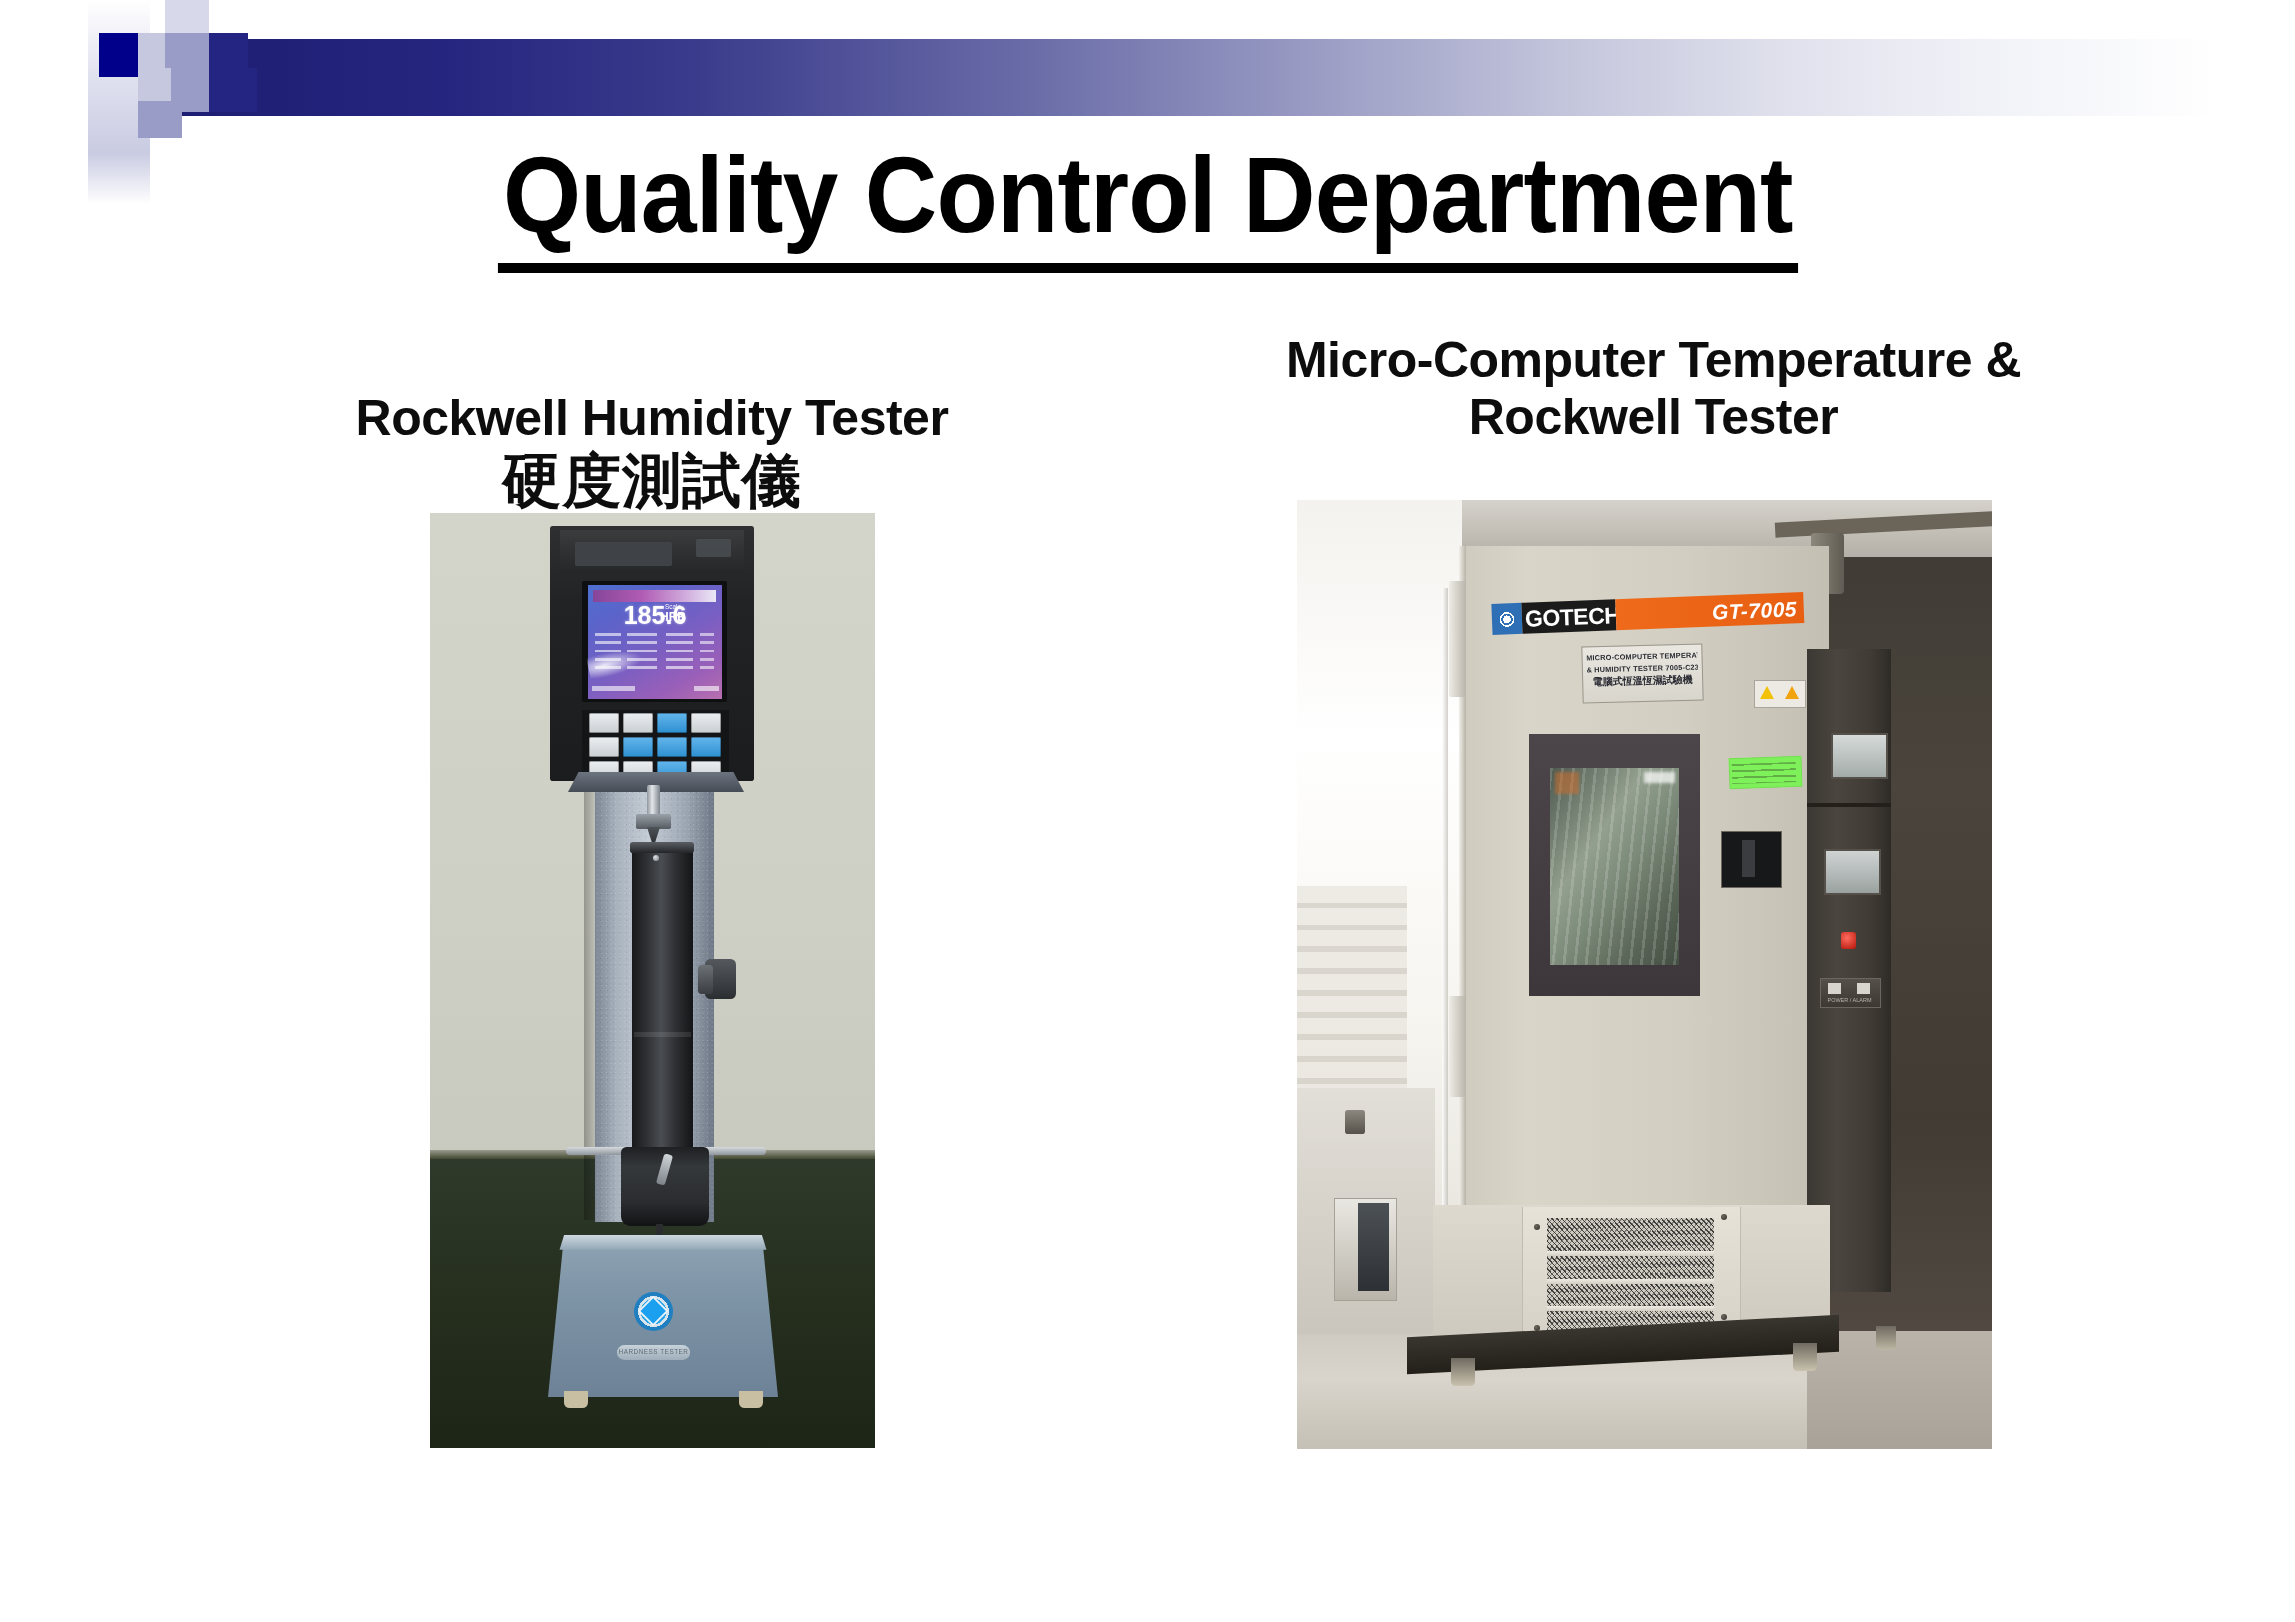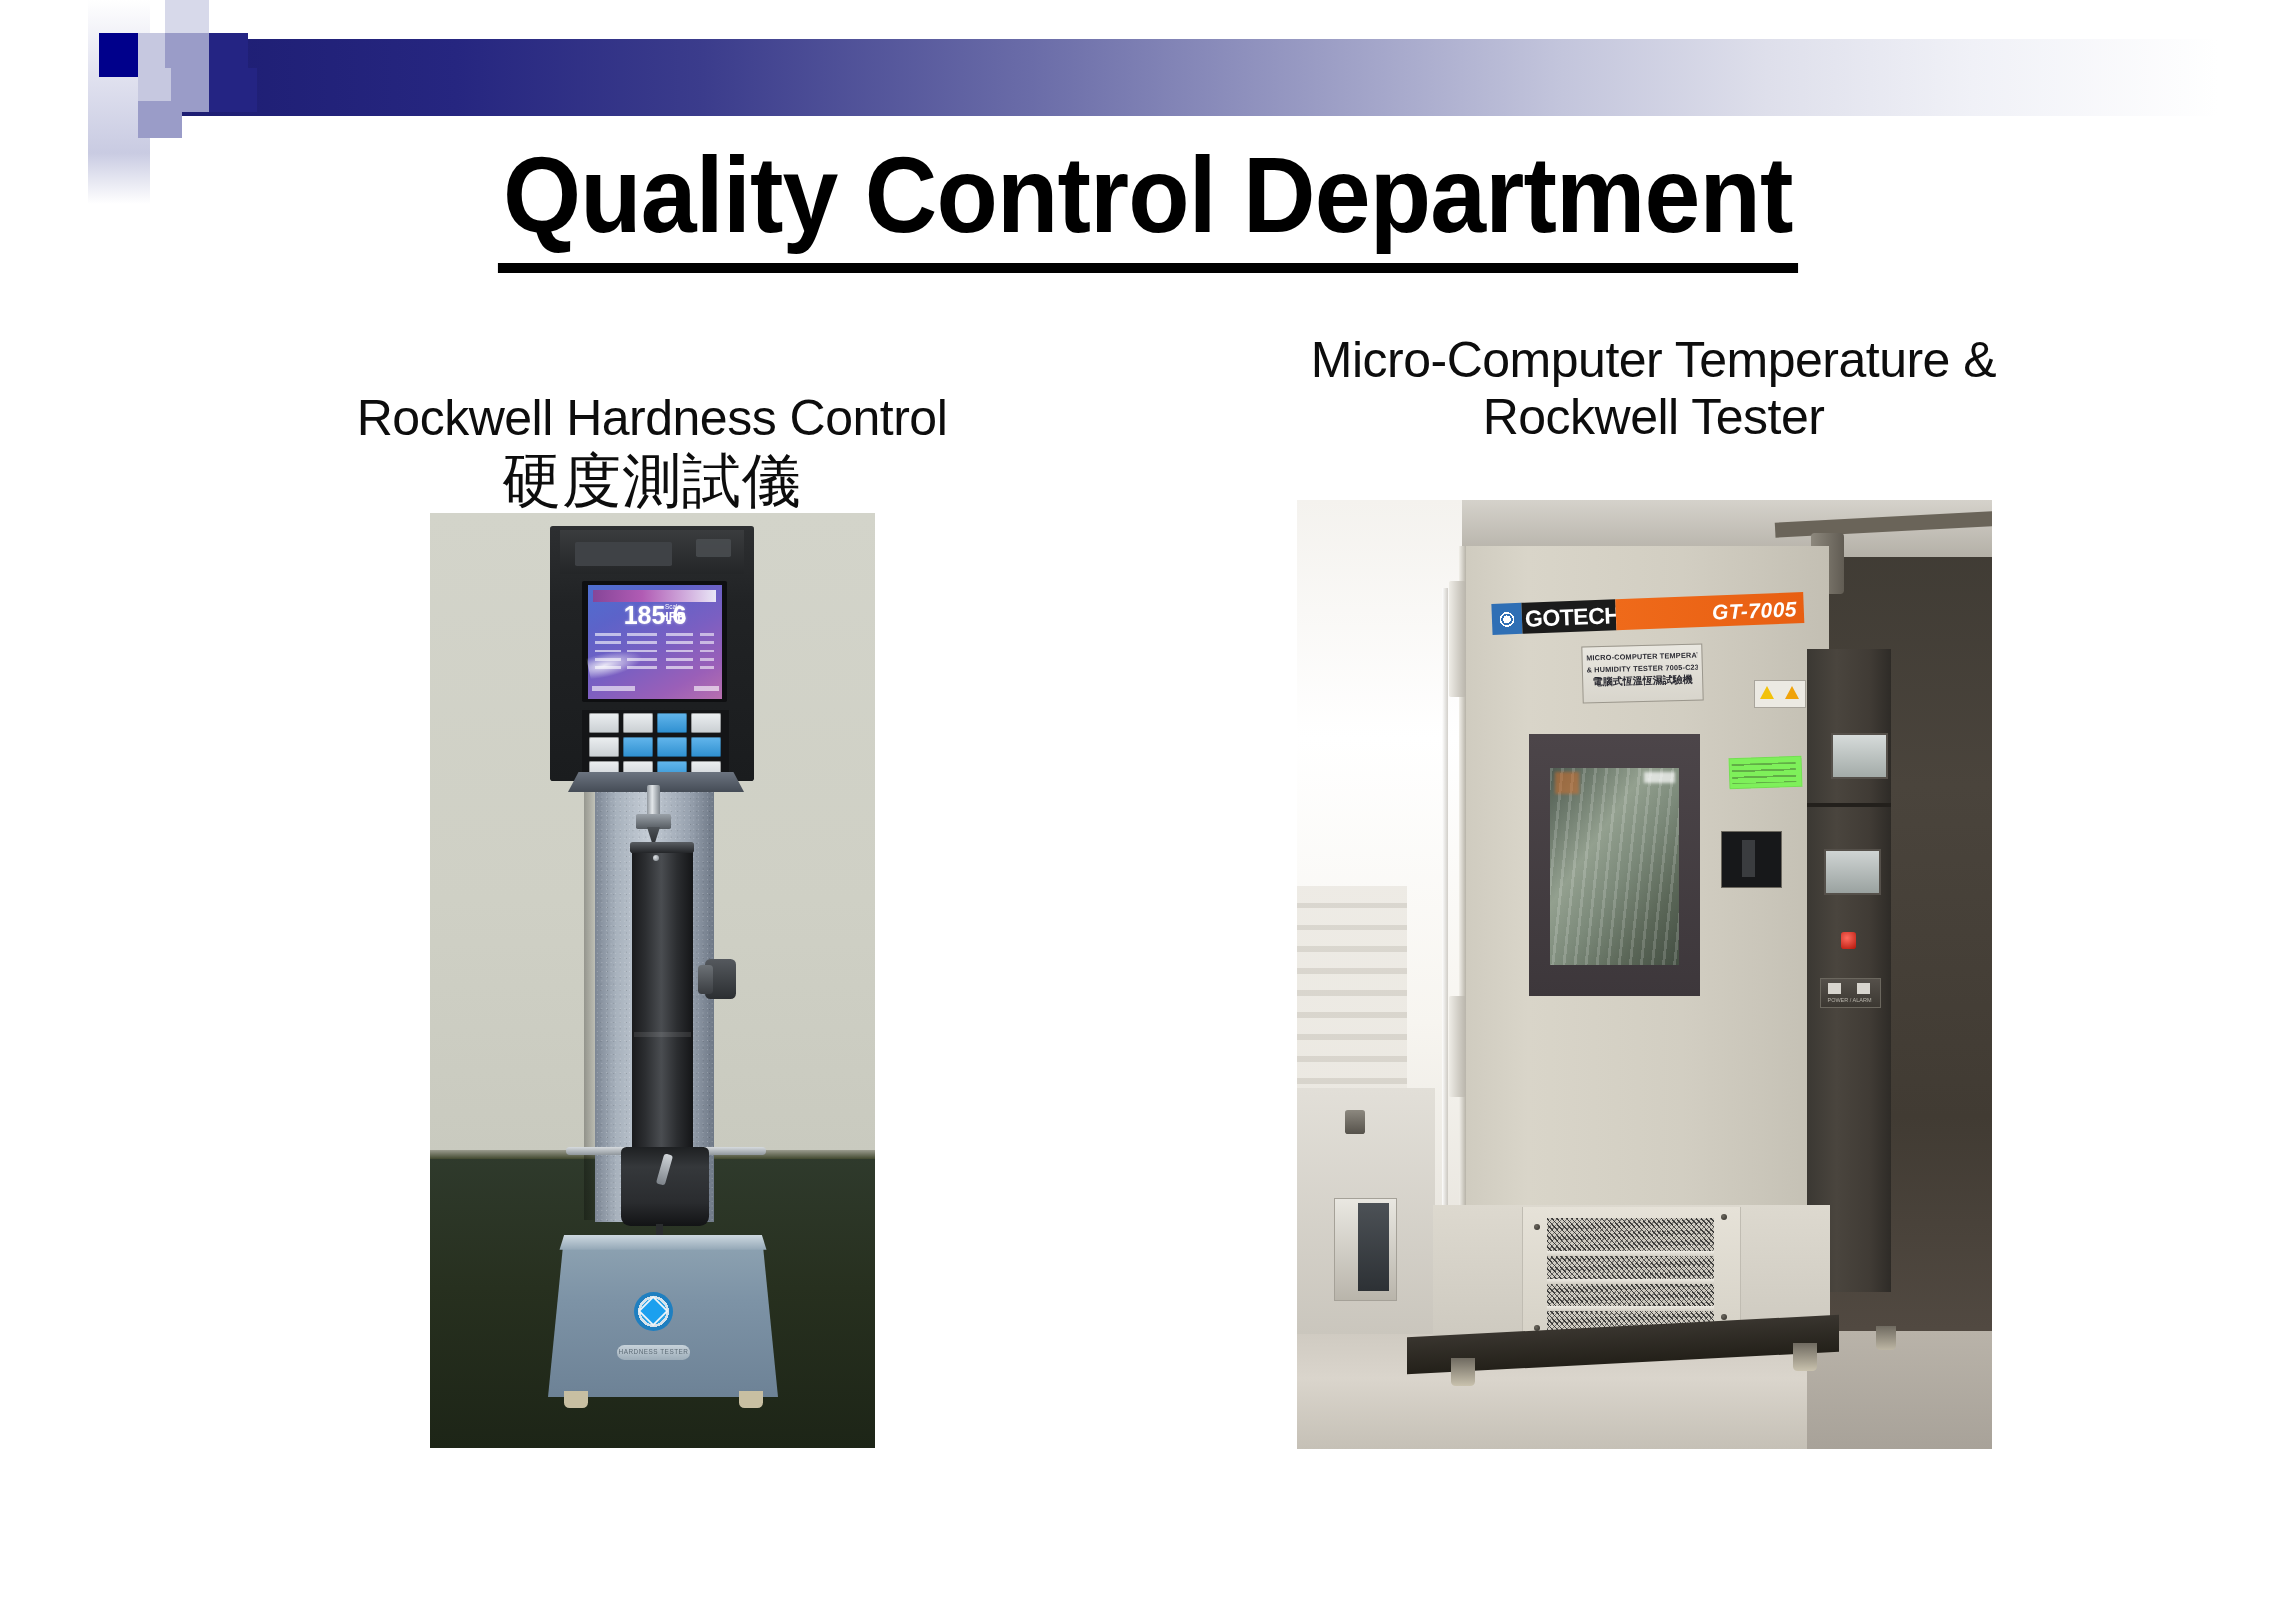--- a/index.html
+++ b/index.html
@@ -66,21 +66,21 @@
     border-bottom: 10px solid #000000;
     padding: 0 5.5px 11px 5.5px;
   }
 
   
   .caption {
     position: absolute;
     text-align: center;
     color: #0d0d0d;
     font-family: "Liberation Sans", sans-serif;
-    font-weight: normal;
+    font-weight: bold;
   }
   .caption .en {
     display: block;
     font-size: 50px;
     line-height: 1.13;
     letter-spacing: -0.5px;
   }
   .caption .zh {
     display: block;
     font-size: 59px;
@@ -661,21 +661,21 @@
   <div class="sq sq-mid" style="left:171px; top:68px;  width:44px; height:44px;"></div>
   <div class="sq sq-navy-strong" style="left:209px; top:68px;  width:48px; height:44px;"></div>
   <div class="sq sq-mid" style="left:138px; top:101px; width:44px; height:37px;"></div>
 </div>
 
 <div id="title-wrap">
   <div id="page-title">Quality Control Department</div>
 </div>
 
 <div class="caption" id="caption-left">
-  <span class="en">Rockwell Hardness Control</span>
+  <span class="en">Rockwell Humidity Tester</span>
   <span class="zh">硬度測試儀</span>
 </div>
 
 <div class="caption" id="caption-right">
   <span class="en">Micro-Computer Temperature &amp;</span>
   <span class="en">Rockwell Tester</span>
 </div>
 
 <div class="photo" id="photo-hardness">
   <div class="hp hp-wall"></div>

